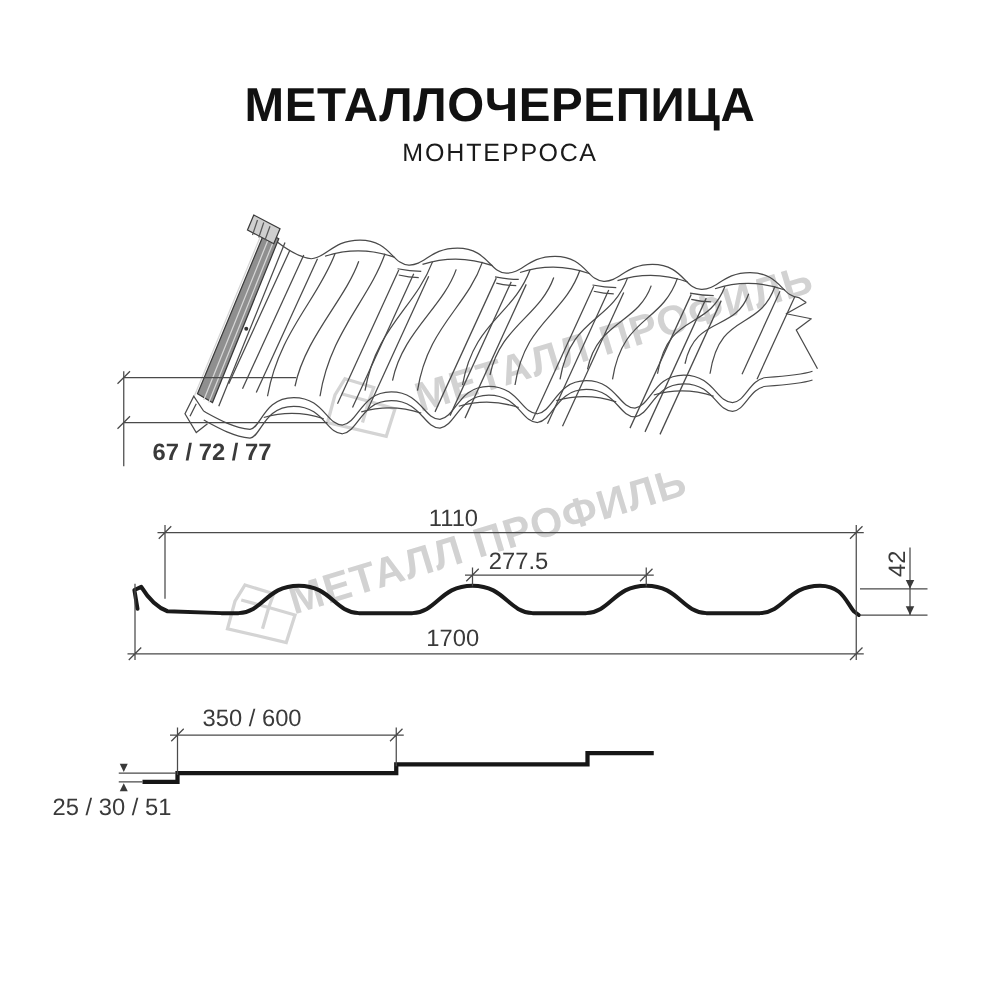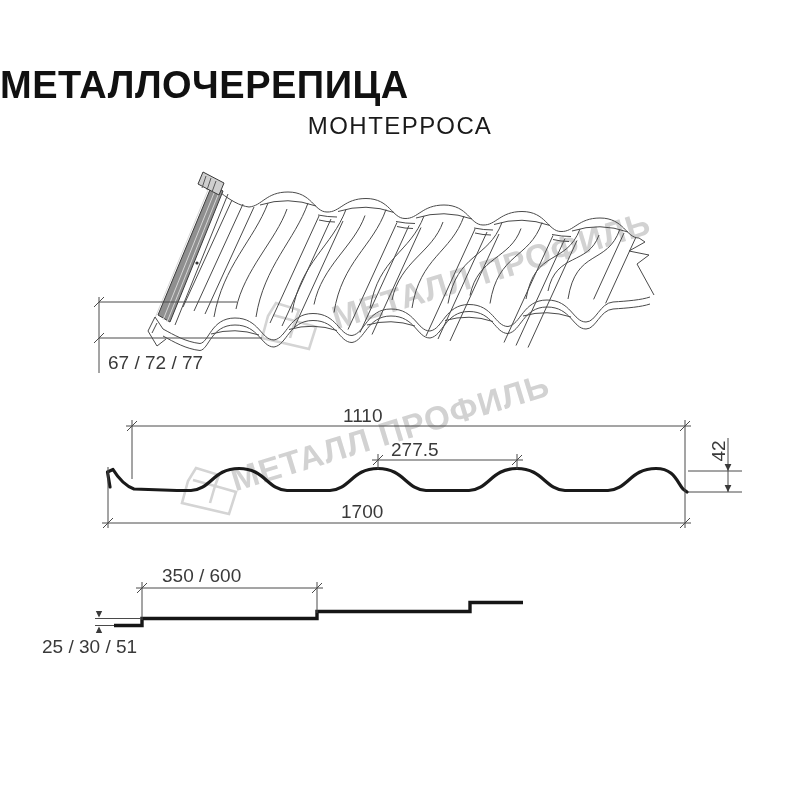--- a/index.html
+++ b/index.html
@@ -1,21 +1,21 @@
 <!DOCTYPE html>
 <html><head>
 <meta charset="utf-8">
 <style>
   html,body{margin:0;padding:0;background:#fff;}
   #page{position:relative;width:800px;height:800px;background:#ffffff;overflow:hidden;
         font-family:"Liberation Sans", sans-serif;}
   .abs{position:absolute;}
-  #title{left:0;top:64px;width:800px;text-align:left;font-size:38px;font-weight:700;
+  #title{left:0;top:64px;width:800px;text-align:center;font-size:38px;font-weight:700;
          color:#111;letter-spacing:.5px;}
-  #subtitle{left:0;top:112px;width:800px;text-align:center;font-size:24px;font-weight:500;
+  #subtitle{left:0;top:112px;width:800px;text-align:center;font-size:20px;font-weight:500;
             color:#1a1a1a;letter-spacing:1.5px;}
   .dim-label{position:absolute;font-size:19px;color:#3a3a3a;white-space:nowrap;}
   .center{}
   svg{position:absolute;left:0;top:0;overflow:visible;}
   .thin{fill:none;stroke:#4a4a4a;stroke-width:1;}
   .heavy{fill:none;stroke:#1a1a1a;stroke-width:3.2;stroke-linecap:round;stroke-linejoin:round;}
   .heavy-step{fill:none;stroke:#161616;stroke-width:3.4;stroke-linecap:butt;stroke-linejoin:miter;}
   .arr{fill:#3a3a3a;stroke:none;}
   .wm-text{position:absolute;font-size:33px;font-weight:700;color:#d2d2d2;letter-spacing:1px;
            white-space:nowrap;transform-origin:0 50%;transform:rotate(-17deg);z-index:1;}
@@ -126,21 +126,21 @@
     <g class="arr">
       <polygon points="99,617.5 95.8,611 102.2,611"></polygon>
       <polygon points="99,626.5 95.8,633 102.2,633"></polygon>
     </g>
   </svg>
 
   <div class="layer-label">
     <div id="title" class="abs">МЕТАЛЛОЧЕРЕПИЦА</div>
     <div id="subtitle" class="abs">МОНТЕРРОСА</div>
 
-    <div class="dim-label" style="left:108px;top:352px;">67 / 72 / 77</div>
+    <div class="dim-label" style="left:122px;top:352px;font-weight:bold;">67 / 72 / 77</div>
 
     <div class="dim-label center" style="left:343px;top:405px;width:100px;">1110</div>
 
     <div class="dim-label center" style="left:391px;top:439px;width:100px;">277.5</div>
 
     <div class="dim-label center" id="rot42">42</div>
 
     <div class="dim-label center" style="left:341px;top:501px;width:100px;">1700</div>
 
     <div class="dim-label center" style="left:162px;top:565px;width:120px;">350 / 600</div>

